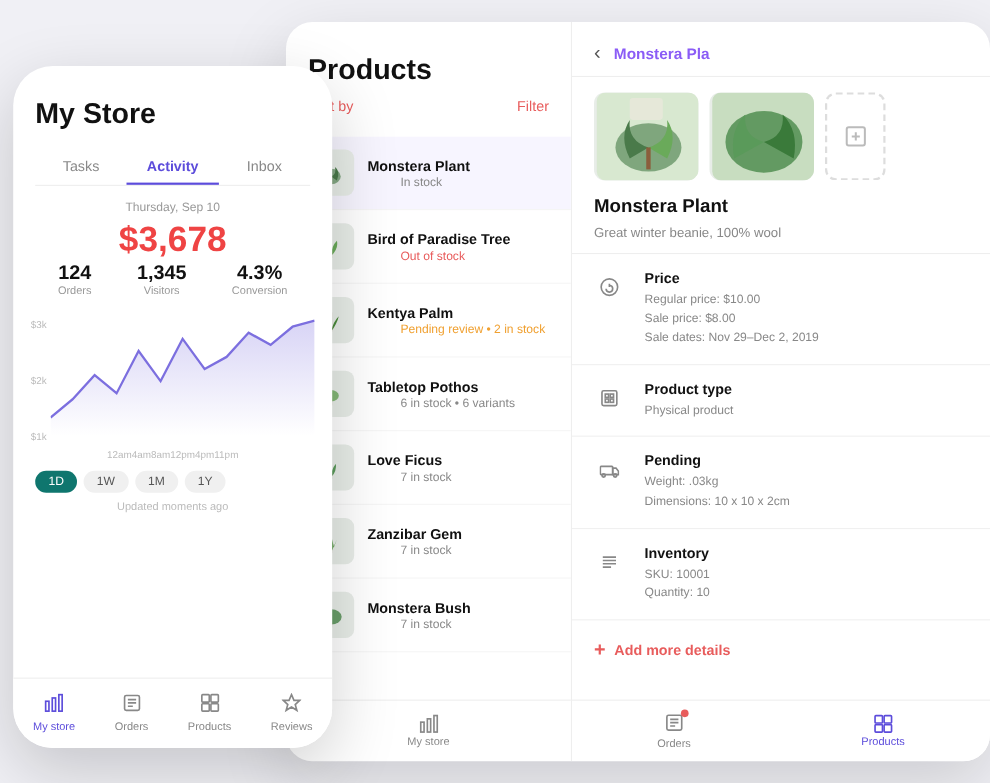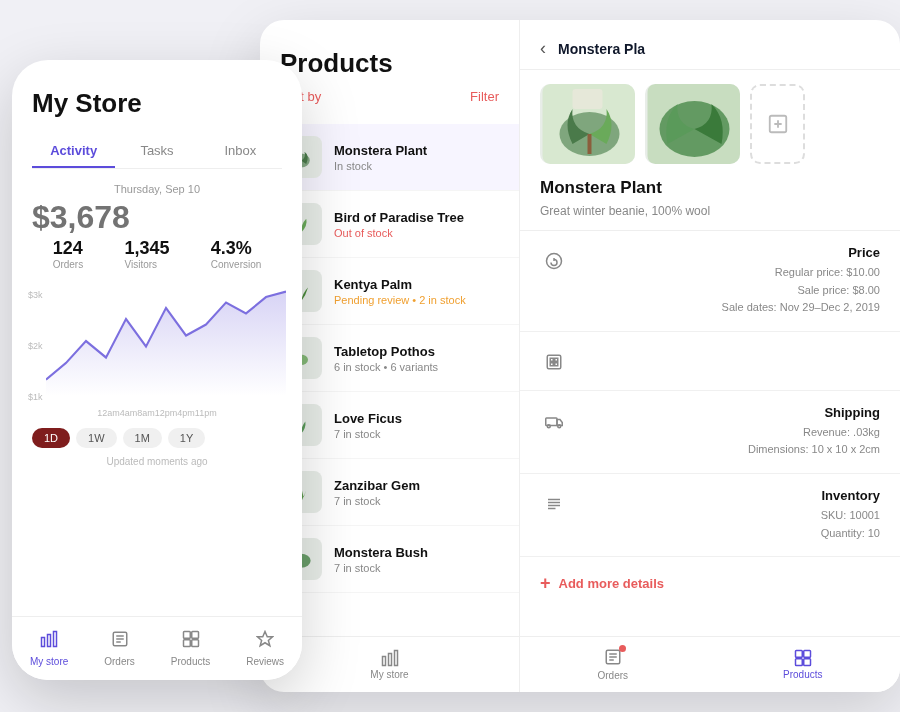--- a/index.html
+++ b/index.html
@@ -52,37 +52,39 @@
       border-bottom: 2px solid #5c4cdb;
       font-weight: 600;
     }
     .phone-date {
       text-align: center;
       font-size: 11px;
       color: #999;
       margin-bottom: 4px;
     }
     .phone-revenue {
+      text-align: center;
       font-size: 32px;
       font-weight: 700;
-      color: #737373;
+      color: #ef4444;
       margin-bottom: 2px;
     }
     .phone-revenue-label {
       text-align: center;
       font-size: 11px;
       color: #999;
       margin-bottom: 14px;
     }
     .phone-stats {
       display: flex;
       justify-content: space-around;
       margin-bottom: 16px;
     }
     .phone-stat {
+      text-align: center;
     }
     .phone-stat-val {
       font-size: 18px;
       font-weight: 700;
       color: #111;
     }
     .phone-stat-label {
       font-size: 10px;
       color: #999;
     }
@@ -130,21 +132,21 @@
     .time-btn {
       padding: 4px 12px;
       border-radius: 20px;
       font-size: 11px;
       border: none;
       cursor: pointer;
       background: #f0f0f0;
       color: #555;
     }
     .time-btn.active {
-      background: #7f1d1d;
+      background: #0f766e;
       color: #fff;
     }
     .phone-updated {
       text-align: center;
       font-size: 10px;
       color: #bbb;
       margin-bottom: 10px;
     }
 
     
@@ -254,20 +256,21 @@
     .product-info { flex: 1; }
     .product-name {
       font-size: 13px;
       font-weight: 600;
       color: #111;
       margin-bottom: 2px;
     }
     .product-status {
       font-size: 11px;
       color: #888;
+      margin-left: 30px;
     }
     .product-status.in-stock { color: #888; }
     .product-status.out-stock { color: #e85c5c; }
     .product-status.pending { color: #f0a030; }
 
     
     .detail-panel {
       flex: 1;
       display: flex;
       flex-direction: column;
@@ -281,21 +284,21 @@
     }
     .back-btn {
       font-size: 18px;
       color: #555;
       cursor: pointer;
       margin-right: 12px;
     }
     .detail-title-text {
       font-size: 14px;
       font-weight: 600;
-      color: #0f172a;
+      color: #8b5cf6;
     }
 
     
     .detail-images {
       display: flex;
       gap: 10px;
       padding: 14px 20px;
     }
     .detail-img {
       width: 95px;
@@ -332,22 +335,21 @@
       padding: 0 20px 12px;
       border-bottom: 1px solid #eee;
     }
 
     
     .detail-section {
       display: flex;
       align-items: flex-start;
       padding: 14px 20px;
       border-bottom: 1px solid #f0f0f0;
-      gap: 4px;
-      text-align: right;
+      gap: 18px;
     }
     .detail-section-icon {
       width: 28px;
       height: 28px;
       margin-top: 2px;
       color: #888;
       font-size: 16px;
       flex-shrink: 0;
       display: flex;
       align-items: center;
@@ -382,22 +384,22 @@
     .plant-svg { width: 32px; height: 32px; }
   </style>
 </head>
 <body>
 
 <div class="phone">
   <div class="phone-inner">
     <div class="phone-title">My Store</div>
 
     <div class="phone-tabs">
+      <div class="phone-tab">Tasks</div>
       <div class="phone-tab active">Activity</div>
-      <div class="phone-tab">Tasks</div>
       <div class="phone-tab">Inbox</div>
     </div>
 
     <div class="phone-date">Thursday, Sep 10</div>
     <div class="phone-revenue">$3,678</div>
 
     <div class="phone-stats">
       <div class="phone-stat">
         <div class="phone-stat-val">124</div>
         <div class="phone-stat-label">Orders</div>
@@ -672,34 +674,38 @@
     <div class="detail-section">
       <div class="detail-section-icon">
         <svg width="18" height="18" viewBox="0 0 24 24" fill="none" stroke="#888" stroke-width="2">
             <rect x="3" y="3" width="18" height="18" rx="2"></rect>
             <rect x="7" y="7" width="4" height="4"></rect>
             <rect x="13" y="7" width="4" height="4"></rect>
             <rect x="7" y="13" width="4" height="4"></rect>
             <rect x="13" y="13" width="4" height="4"></rect>
           </svg>
       </div>
+      <div class="detail-section-content">
+        <div class="detail-section-title">Product type</div>
+        <div class="detail-section-line">Physical product</div>
+      </div>
     </div>
 
     <div class="detail-section">
       <div class="detail-section-icon">
         <svg width="18" height="18" viewBox="0 0 24 24" fill="none" stroke="#888" stroke-width="2">
             <rect x="1" y="8" width="15" height="10" rx="1"></rect>
             <path d="M16,10 L20,10 L23,14 L23,18 L16,18 Z"></path>
             <circle cx="5" cy="19" r="2"></circle>
             <circle cx="19" cy="19" r="2"></circle>
           </svg>
       </div>
       <div class="detail-section-content">
-        <div class="detail-section-title">Shipping</div>
-        <div class="detail-section-line">Revenue: .03kg</div>
+        <div class="detail-section-title">Pending</div>
+        <div class="detail-section-line">Weight: .03kg</div>
         <div class="detail-section-line">Dimensions: 10 x 10 x 2cm</div>
       </div>
     </div>
 
     <div class="detail-section">
       <div class="detail-section-icon">
         <svg width="18" height="18" viewBox="0 0 24 24" fill="none" stroke="#888" stroke-width="2">
             <line x1="4" y1="6" x2="20" y2="6"></line>
             <line x1="4" y1="10" x2="20" y2="10"></line>
             <line x1="4" y1="14" x2="20" y2="14"></line>

